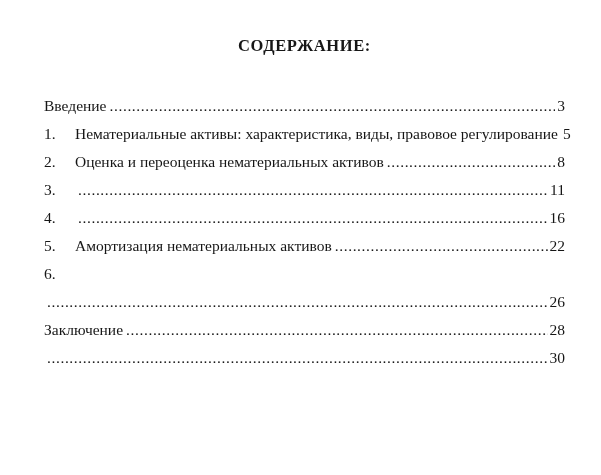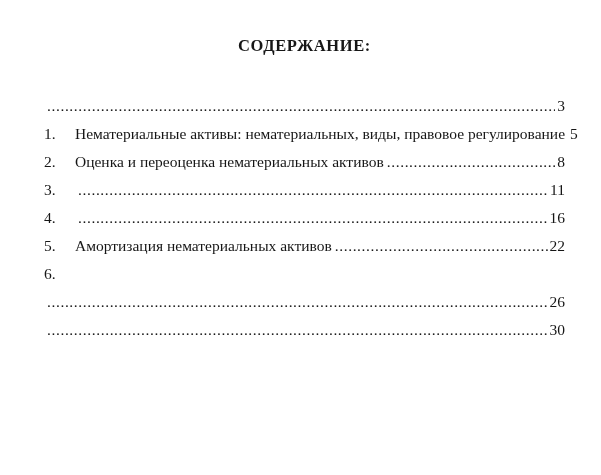--- a/index.html
+++ b/index.html
@@ -62,27 +62,28 @@
 </style>
 </head>
 <body>
 
 <div class="screen">
   <div class="page">
     <h1 class="title">СОДЕРЖАНИЕ:</h1>
     <div class="toc" id="toc">
   <div class="row">
 
+    <span class="label">Введение</span>
     <span class="leader dotted"></span>
     <span class="pagenum">3</span>
   </div>
 
   <div class="row">
     <span class="num">1.</span>
-    <span class="label">Нематериальные активы: нематериальных, виды, правовое регулирование</span>
+    <span class="label">Нематериальные активы: характеристика, виды, правовое регулирование</span>
     <span class="leader"></span>
     <span class="pagenum">5</span>
   </div>
 
   <div class="row">
     <span class="num">2.</span>
     <span class="label">Оценка и переоценка нематериальных активов</span>
     <span class="leader dotted"></span>
     <span class="pagenum">8</span>
   </div>
@@ -111,20 +112,26 @@
     <span class="leader"></span>
     <span class="pagenum"></span>
   </div>
 
   <div class="row">
 
     <span class="leader dotted"></span>
     <span class="pagenum">26</span>
   </div>
 
+  <div class="row">
+
+    <span class="label">Заключение</span>
+    <span class="leader dotted"></span>
+    <span class="pagenum">28</span>
+  </div>
 
   <div class="row">
 
     <span class="leader dotted"></span>
     <span class="pagenum">30</span>
   </div>
 </div>
   </div>
 </div>
 

